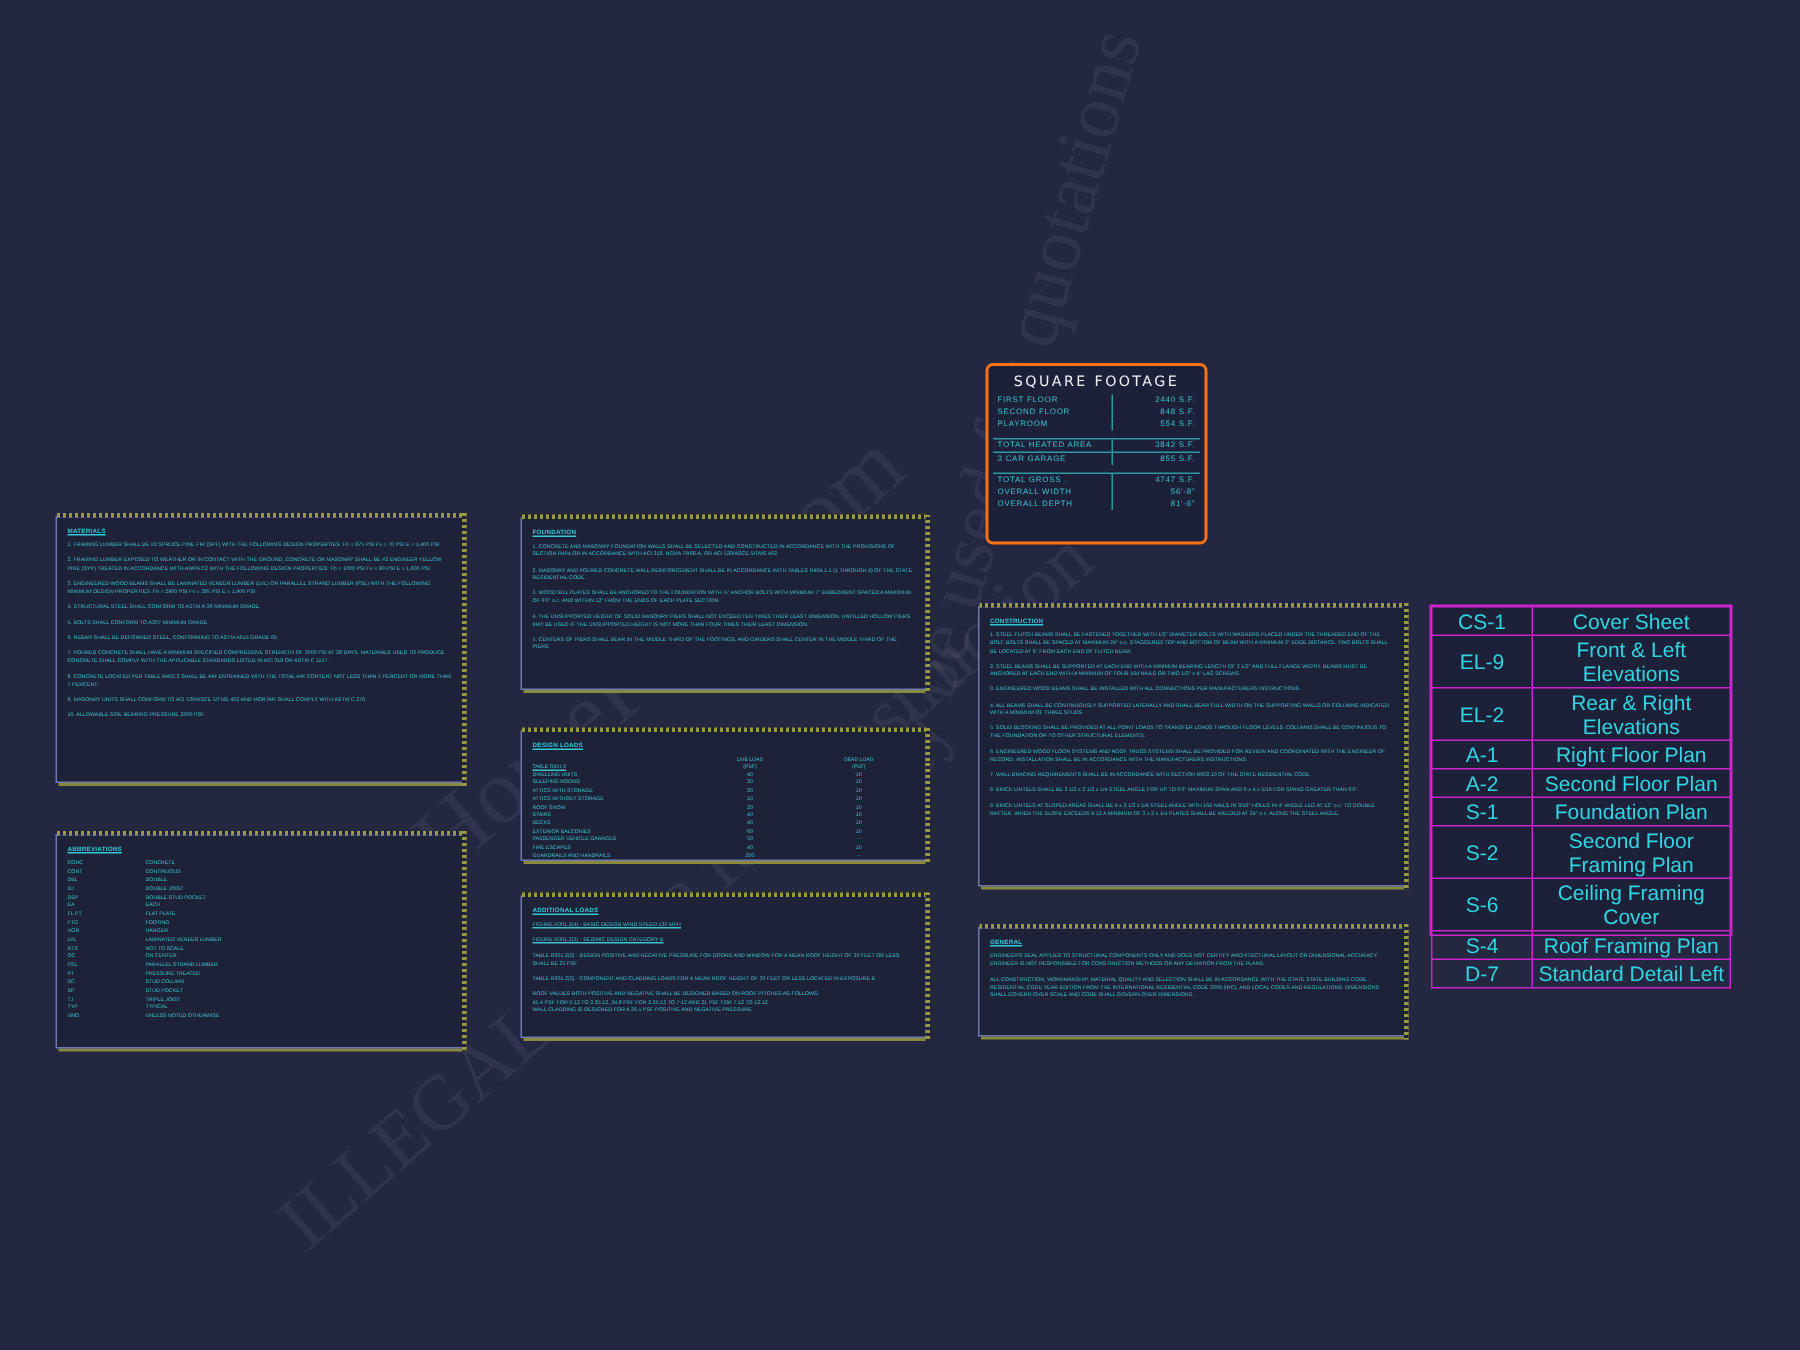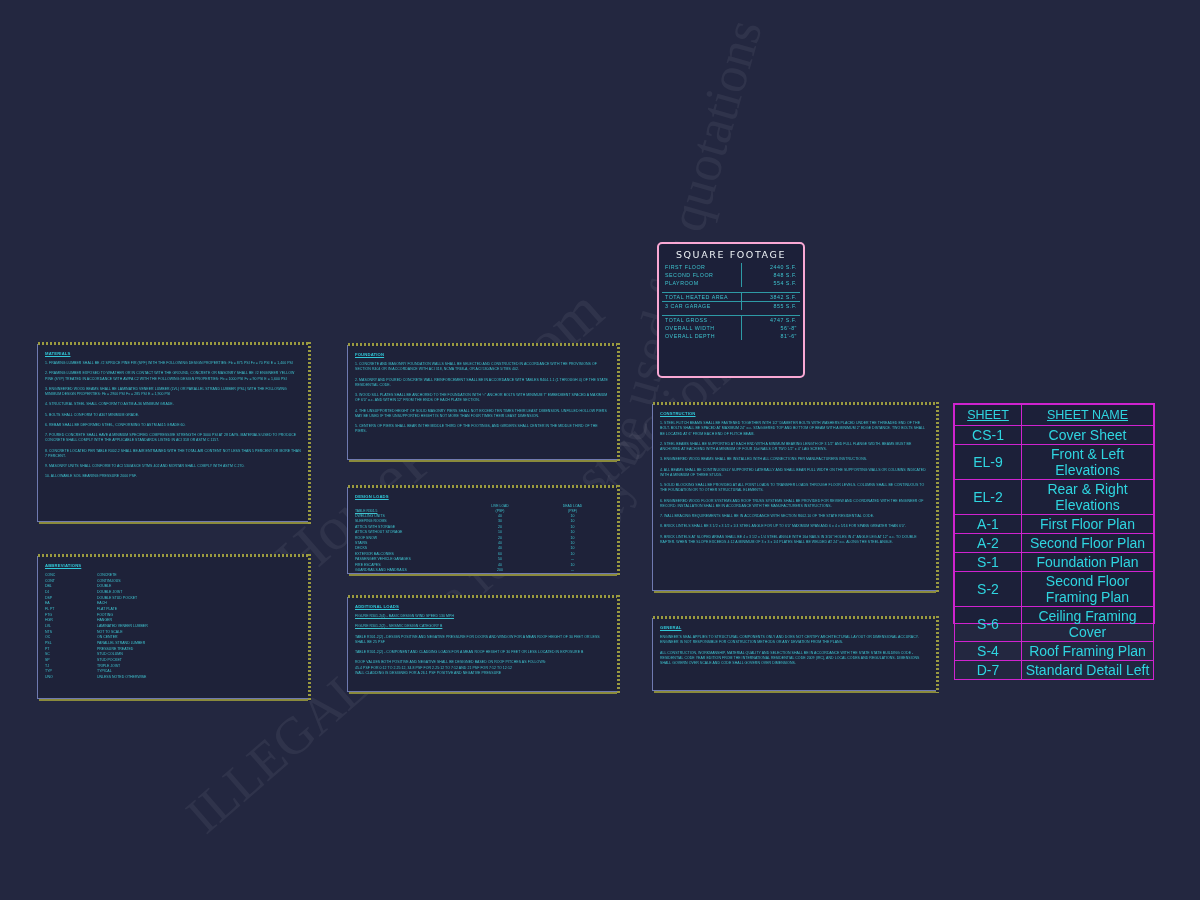--- a/index.html
+++ b/index.html
@@ -34,22 +34,22 @@
   .abk{width:52px;flex:none;}
 
   
   .dl-head{display:flex;font-size:3.4px;color:#3ec3cf;line-height:1.45;}
   .dl-row{display:flex;font-size:3.5px;color:#3ec3cf;line-height:1.55;}
   .dl-n{width:110px;flex:none;}
   .dl-l{width:70px;flex:none;text-align:center;}
   .dl-d{width:75px;flex:none;text-align:center;}
 
   
-  #sqft{position:absolute;left:657px;top:242px;width:148px;height:136px;
-        border:2px solid #f9a8d4;border-radius:5px;background:#1c2039;box-sizing:border-box;
+  #sqft{position:absolute;left:657px;top:242px;width:148px;height:121px;
+        border:2px solid #f97316;border-radius:5px;background:#1c2039;box-sizing:border-box;
         padding:3px;}
   #sqft .title{text-align:center;font-size:9.5px;letter-spacing:1.6px;color:#eef3f7;
         font-family:"DejaVu Sans",sans-serif;padding:2px 0 3px;}
   #sqft table{width:100%;border-collapse:collapse;font-size:5.3px;color:#3ec3cf;
         letter-spacing:.5px;}
   #sqft td{padding:1px 3px;}
   #sqft td.v{text-align:right;border-left:1px solid #2e9aa6;width:52px;}
   #sqft tr.tb td{border-top:1px solid #2e9aa6;}
   #sqft tr.sp td{height:5px;padding:0;}
 
@@ -322,38 +322,34 @@
             <td class="v">81'-6"</td>
           </tr>
         </tbody>
     </table>
   </div>
 
   <div id="idx">
     <table>
       <tbody id="idx-body">
           <tr>
-            <td class="hd code">SHEET</td>
-            <td class="hd">SHEET NAME</td>
-          </tr>
-          <tr>
             <td class="code">CS-1</td>
             <td>Cover Sheet</td>
           </tr>
           <tr>
             <td class="code">EL-9</td>
             <td>Front &amp; Left Elevations</td>
           </tr>
           <tr>
             <td class="code">EL-2</td>
             <td>Rear &amp; Right Elevations</td>
           </tr>
           <tr>
             <td class="code">A-1</td>
-            <td>First Floor Plan</td>
+            <td>Right Floor Plan</td>
           </tr>
           <tr>
             <td class="code">A-2</td>
             <td>Second Floor Plan</td>
           </tr>
           <tr>
             <td class="code">S-1</td>
             <td>Foundation Plan</td>
           </tr>
           <tr>

